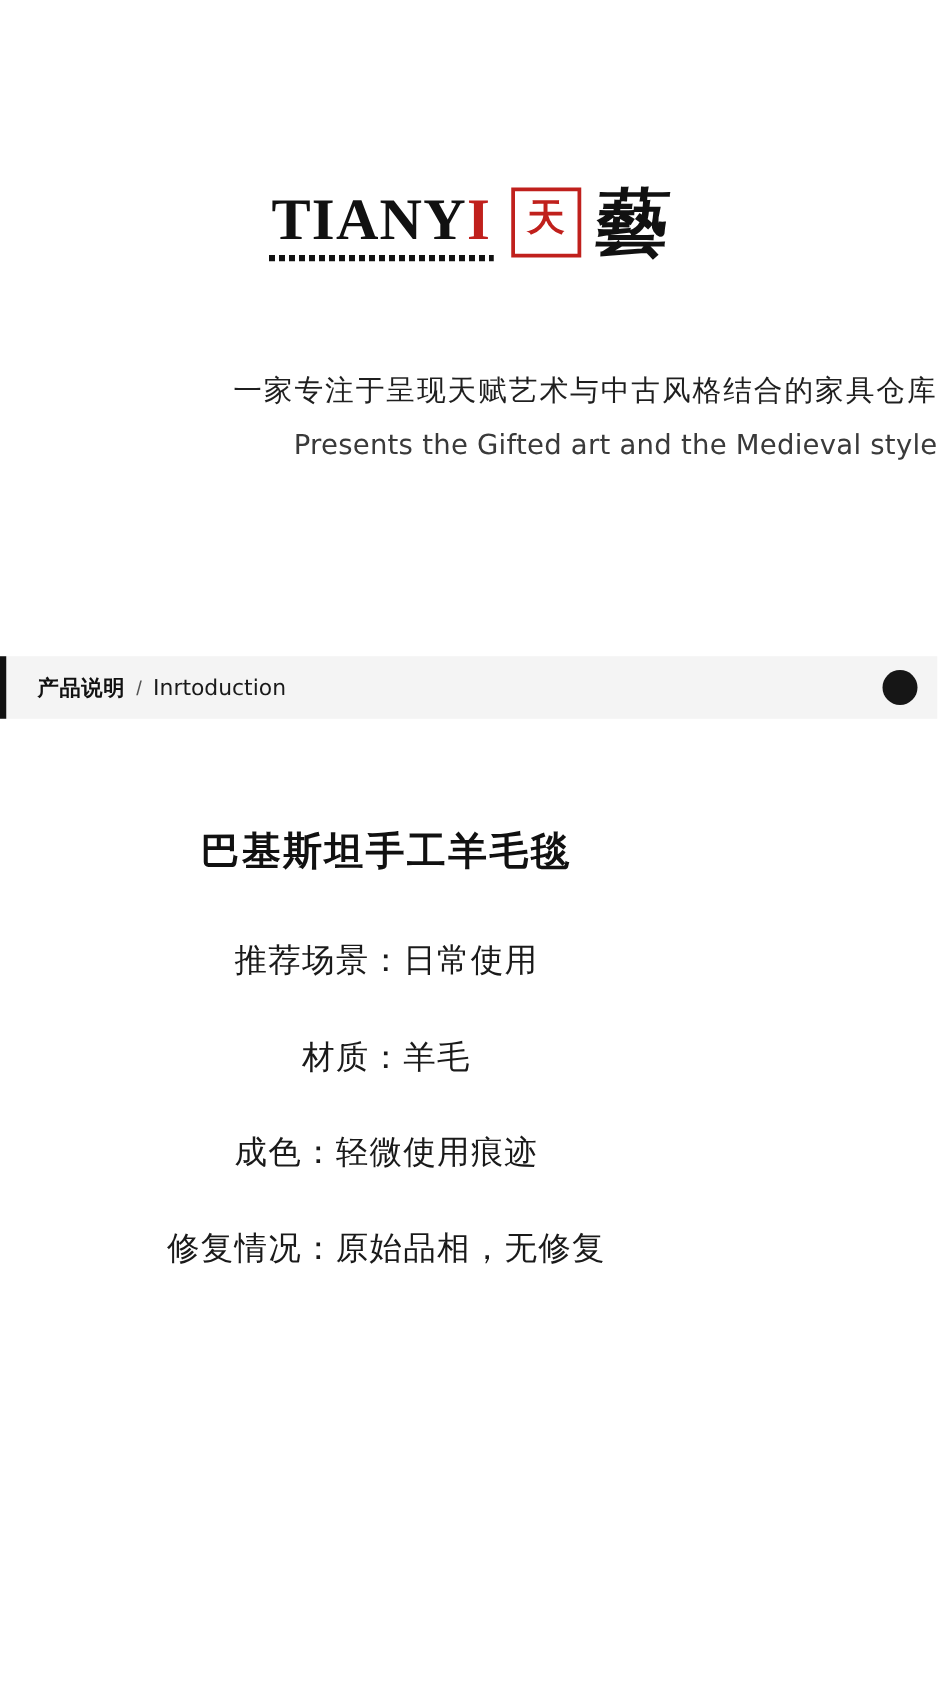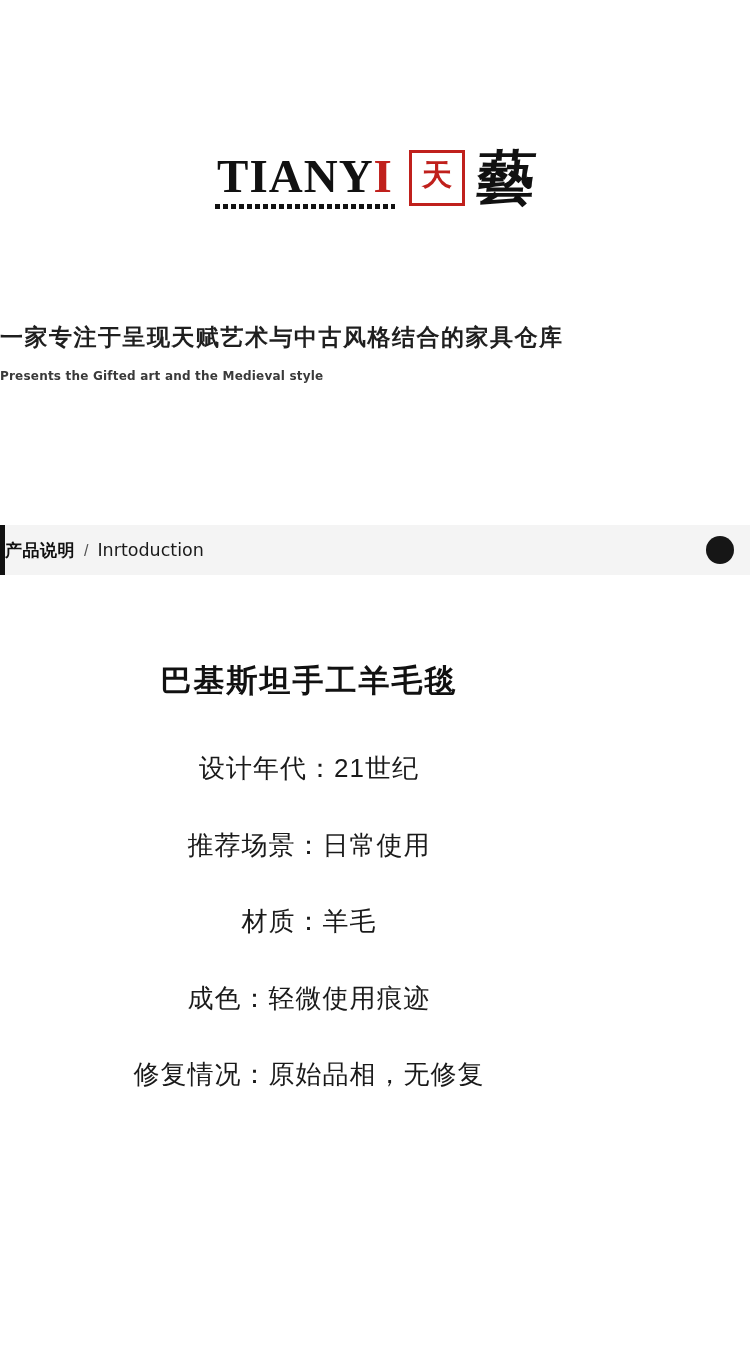--- a/index.html
+++ b/index.html
@@ -76,33 +76,32 @@
     font-weight: bold;
     color: #111111;
     margin-left: 6px;
     margin-bottom: 4px;
     transform: skewX(-6deg);
     line-height: 1;
   }
 
   
   .tagline {
-    margin-top: 109px;
-    text-align: left;
-    font-weight: bold;
+    margin-top: 84px;
+    text-align: right;
   }
   .tagline-cn {
     font-size: 23px;
     letter-spacing: 1.5px;
     color: #1f1f1f;
     line-height: 1.4;
   }
   .tagline-en {
     margin-top: 16px;
-    font-size: 12px;
+    font-size: 22px;
     letter-spacing: 0.2px;
     color: #3a3a3a;
     font-family: "DejaVu Sans", "Liberation Sans", sans-serif;
   }
 
   
   .section-bar {
     position: absolute;
     top: 525px;
     left: 0;
@@ -115,20 +114,21 @@
   }
   .section-bar .marker {
     width: 5px;
     height: 50px;
     background: #111111;
   }
   .section-bar .titles {
     display: flex;
     align-items: baseline;
     gap: 9px;
+    padding-left: 25px;
   }
   .section-cn {
     font-size: 17px;
     font-weight: bold;
     color: #111111;
     letter-spacing: 0.5px;
   }
   .section-sep {
     font-size: 16px;
     color: #555555;
@@ -202,18 +202,17 @@
     <span class="section-cn">产品说明</span>
     <span class="section-sep">/</span>
     <span class="section-en">Inrtoduction</span>
   </div>
   <div class="section-dot"></div>
 </div>
 
 <div class="spec-block">
   <div class="product-title">巴基斯坦手工羊毛毯</div>
 
-  <div class="spec-row">设计年代：21世纪</div>
   <div class="spec-row">推荐场景：日常使用</div>
   <div class="spec-row">材质：羊毛</div>
   <div class="spec-row">成色：轻微使用痕迹</div>
   <div class="spec-row">修复情况：原始品相，无修复</div>
 </div>
 
 </body></html>

